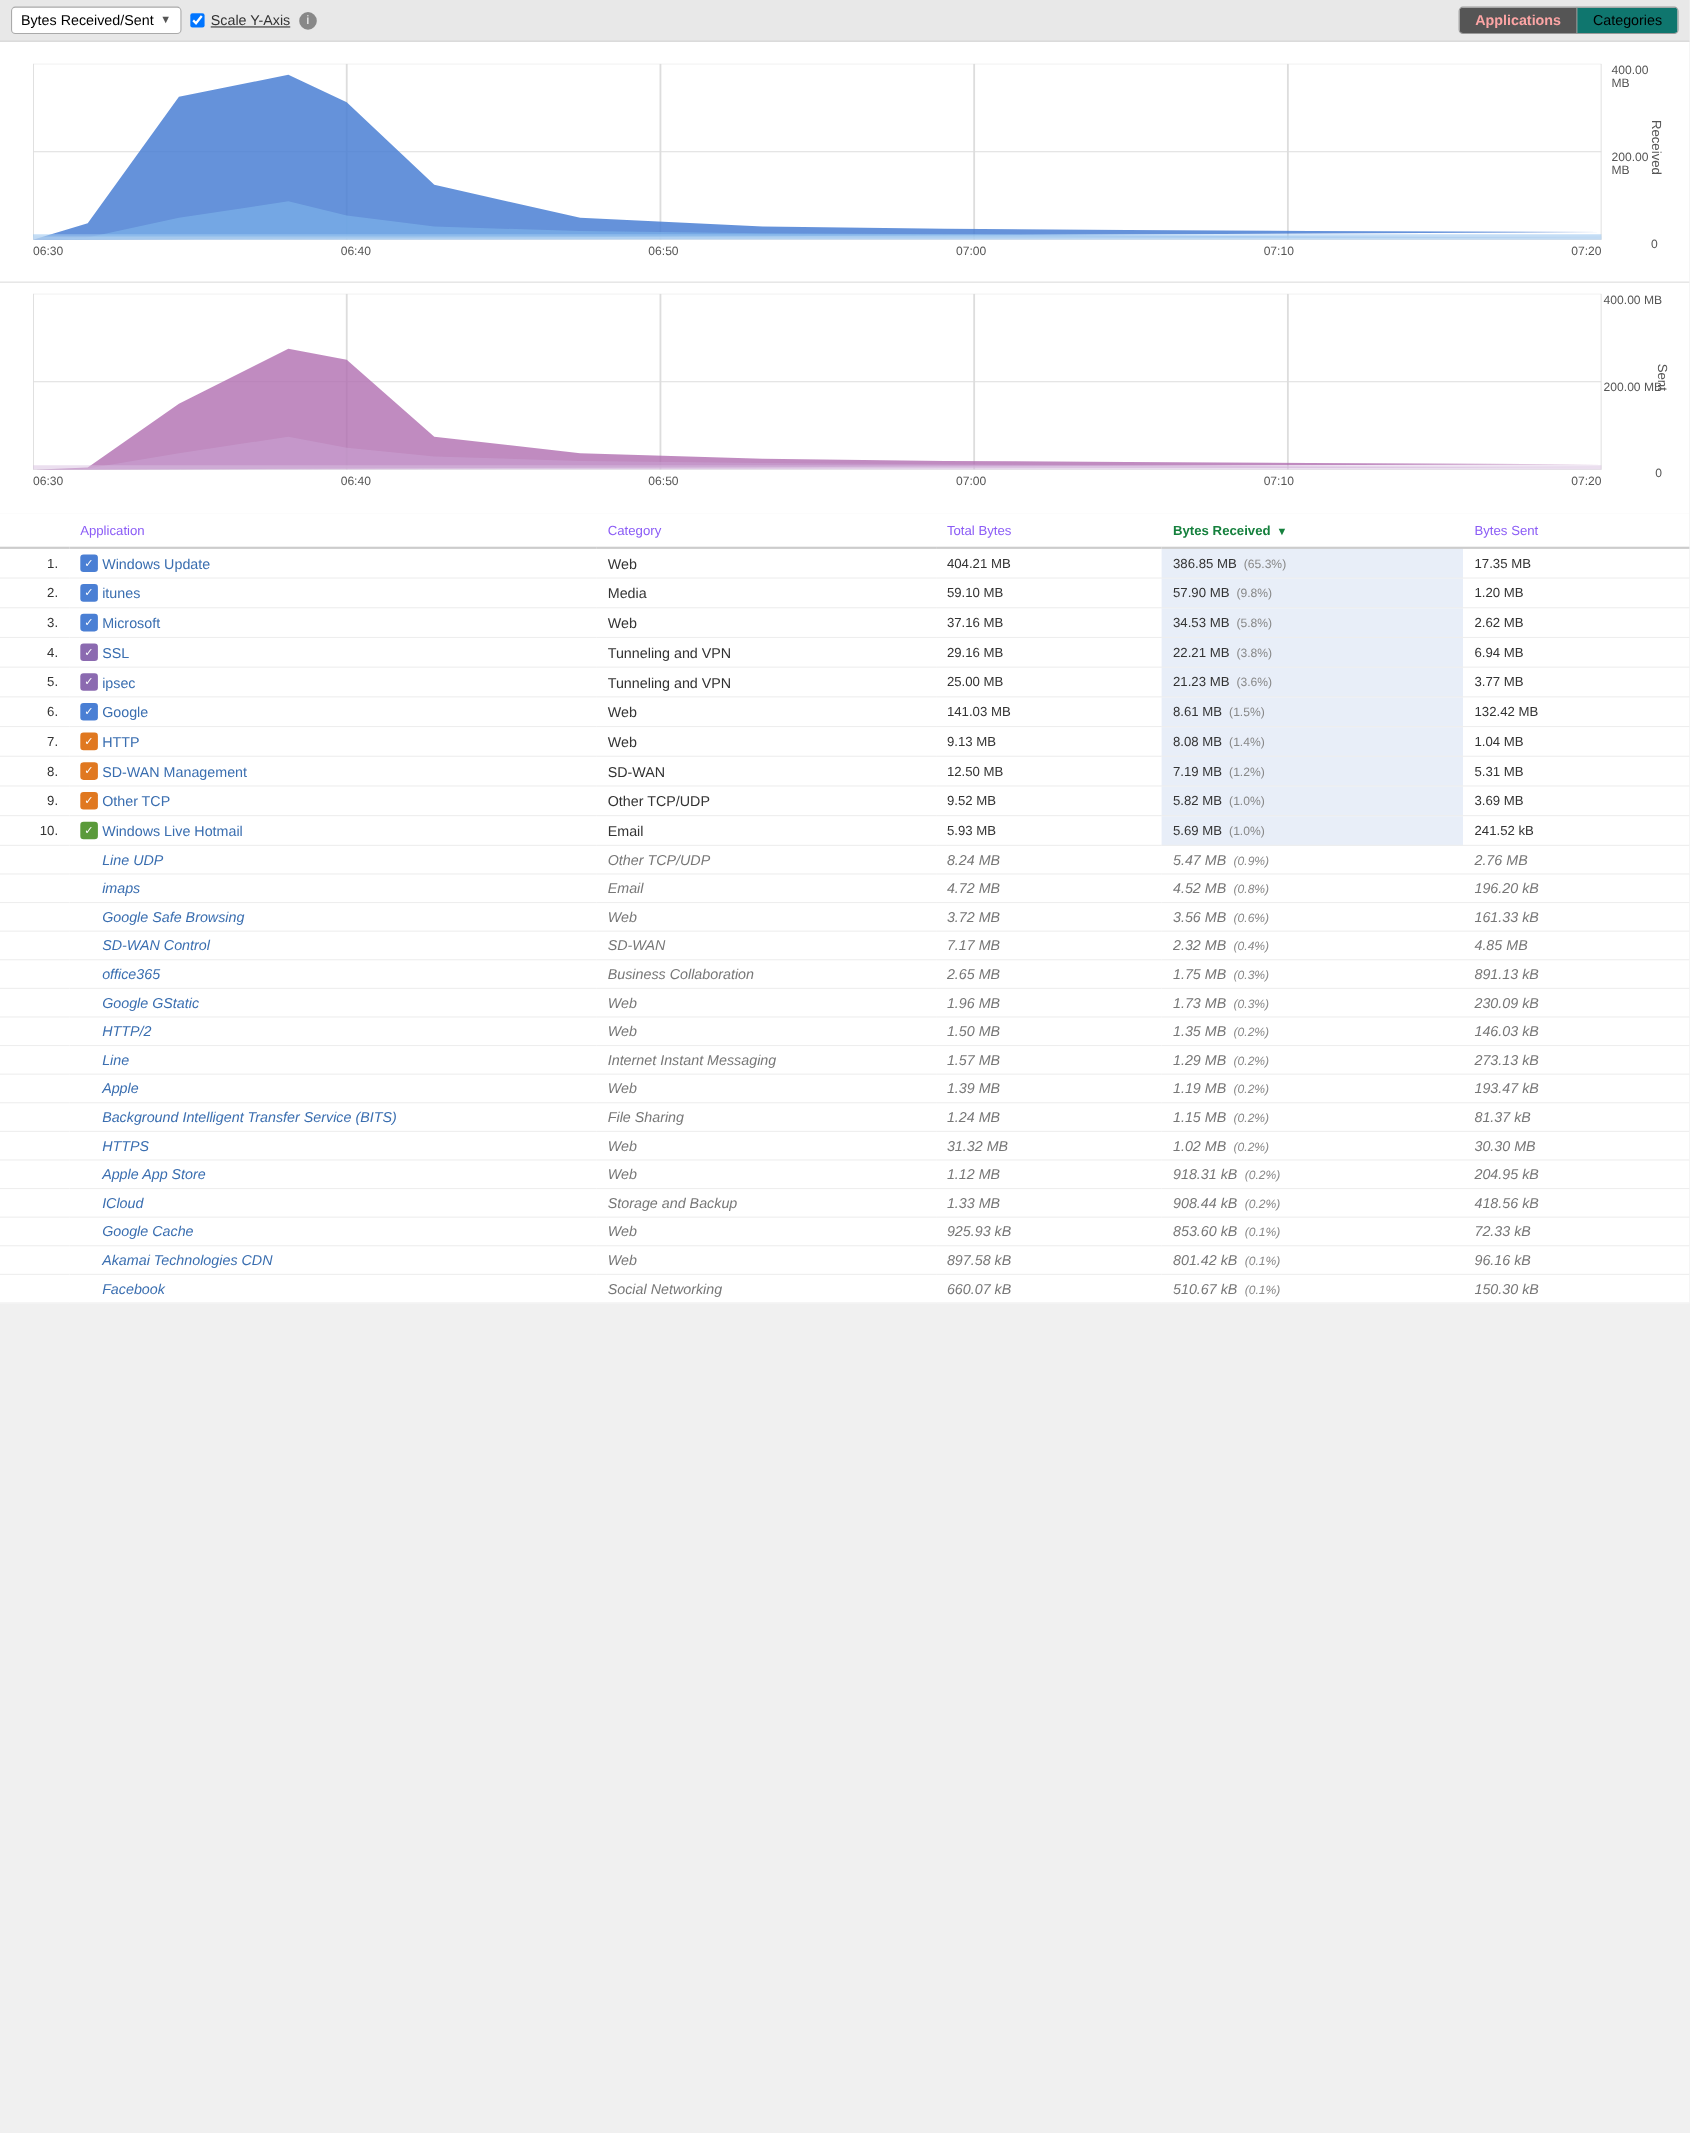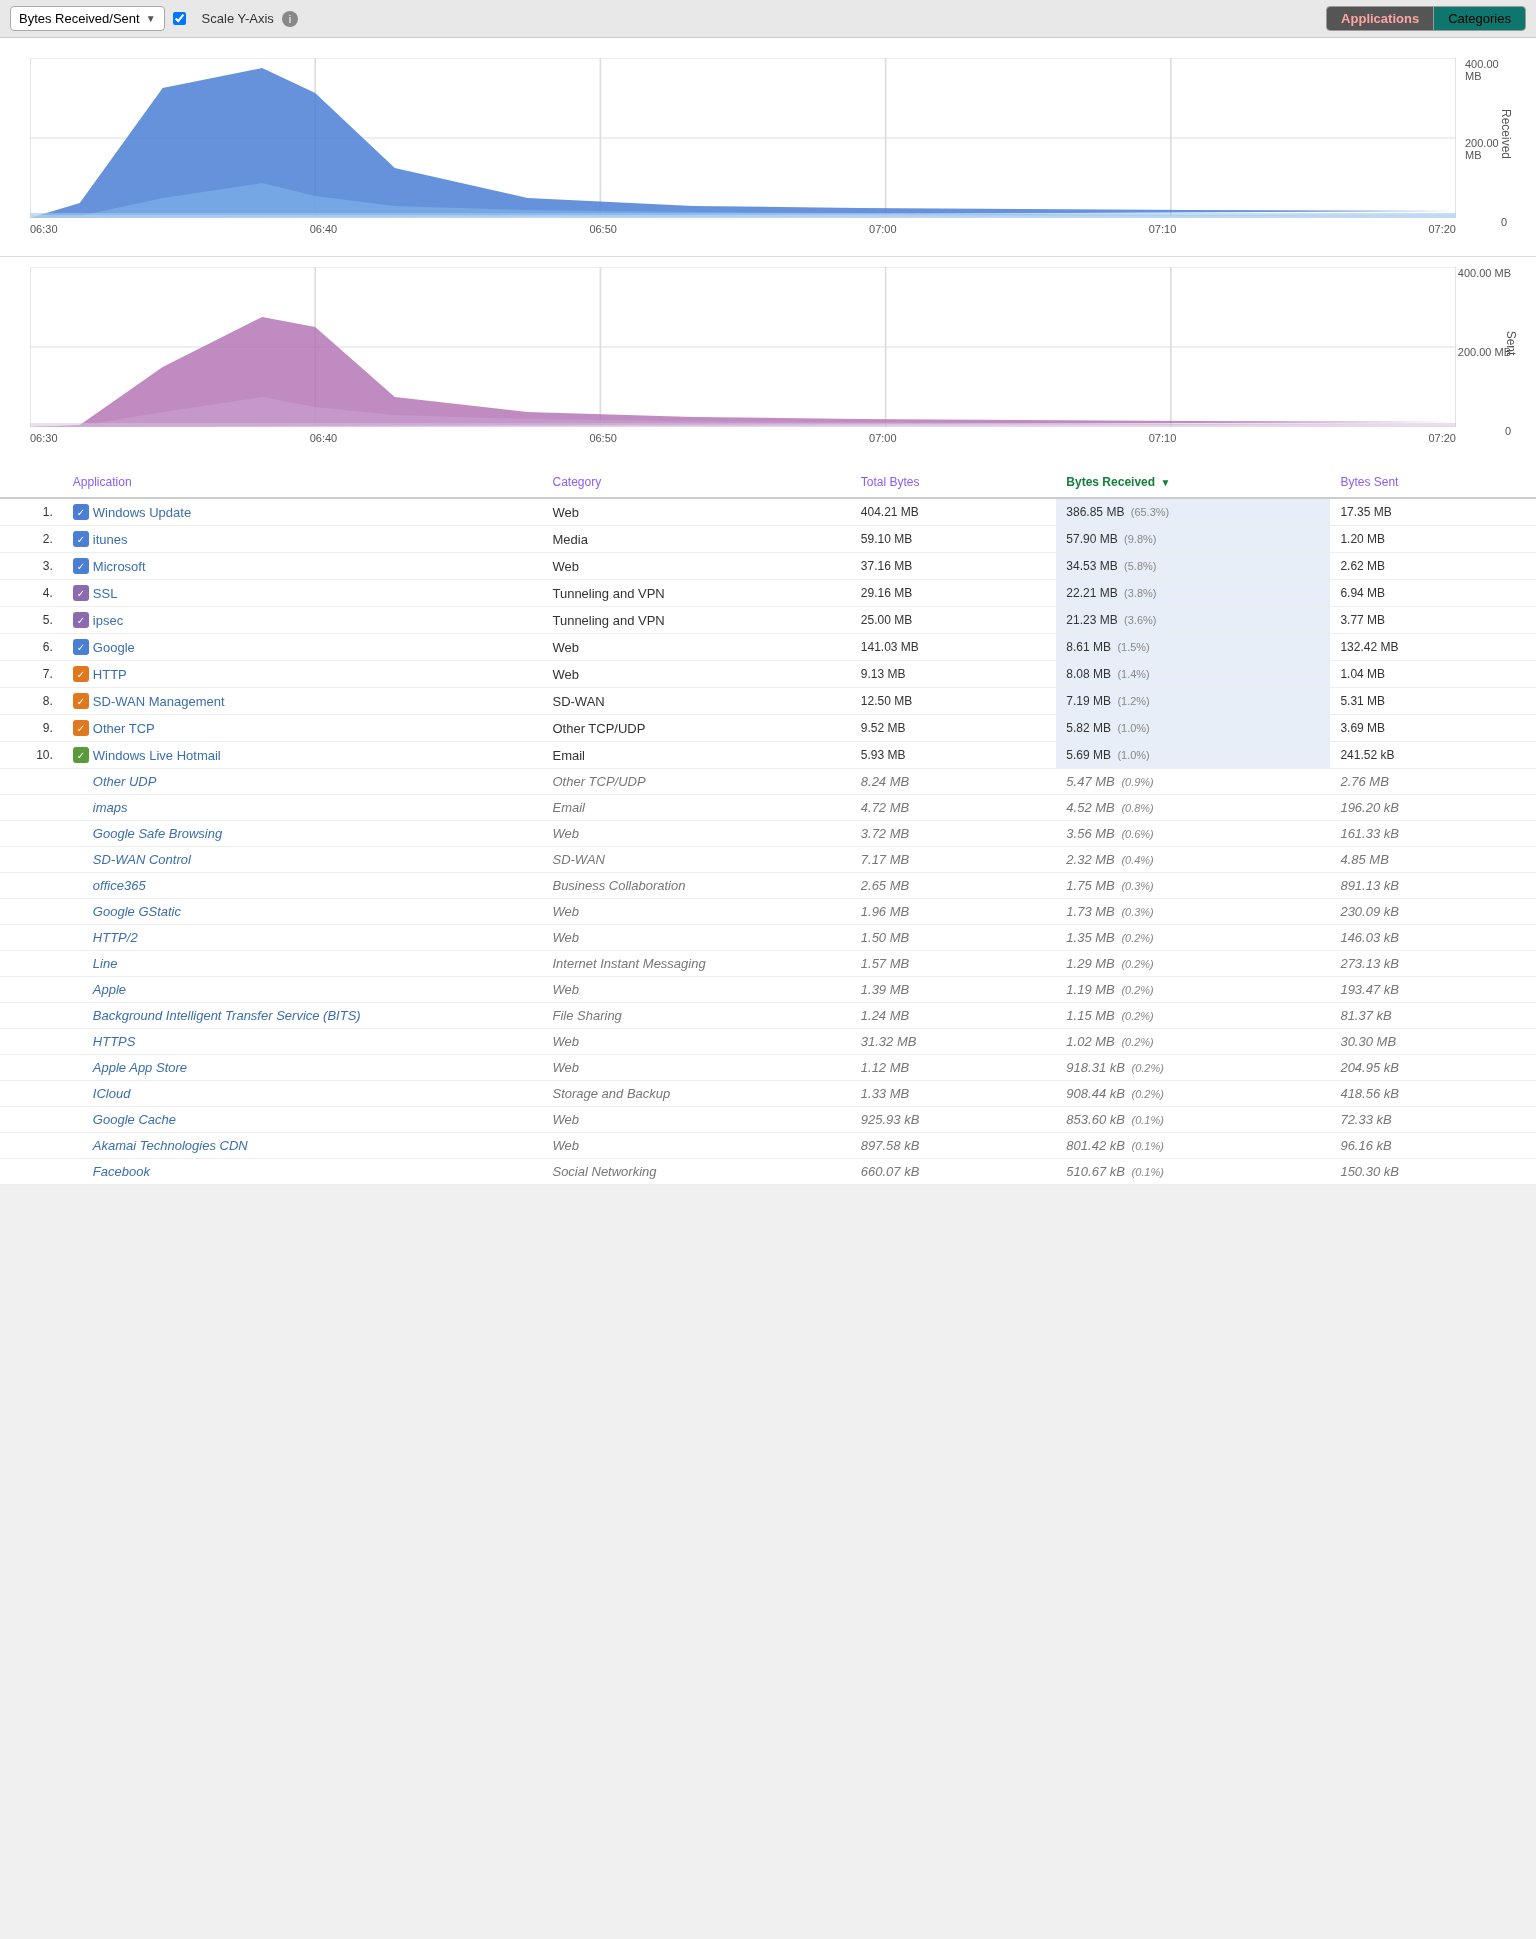--- a/index.html
+++ b/index.html
@@ -32,22 +32,23 @@
     }
 
     .dropdown-arrow {
       font-size: 10px;
       color: #555;
     }
 
     .checkbox-label {
       display: flex;
       align-items: center;
-      gap: 16px;
+      gap: 6px;
       font-size: 13px;
+      text-decoration: underline;
     }
 
     .info-icon {
       width: 16px;
       height: 16px;
       border-radius: 50%;
       background: #888;
       color: white;
       font-size: 11px;
       display: flex;
@@ -448,21 +449,21 @@
     <td>Email</td>
     <td class="num">5.93 MB</td>
     <td class="num bytes-received-cell">5.69 MB <span class="percent">(1.0%)</span></td>
     <td class="num">241.52 kB</td>
   </tr>
       </tbody>
     <tbody id="unlisted-tbody">
     <tr class="unlisted">
     <td></td>
     <td style="padding-left:30px;">
-      <a href="#" class="app-link-italic">Other UDP</a>
+      <a href="#" class="app-link-italic">Line UDP</a>
     </td>
     <td class="cat-italic">Other TCP/UDP</td>
     <td class="num-italic">8.24 MB</td>
     <td class="num-italic">5.47 MB <span class="percent">(0.9%)</span></td>
     <td class="num-italic">2.76 MB</td>
   </tr>
         <tr class="unlisted">
     <td></td>
     <td style="padding-left:30px;">
       <a href="#" class="app-link-italic">imaps</a>

